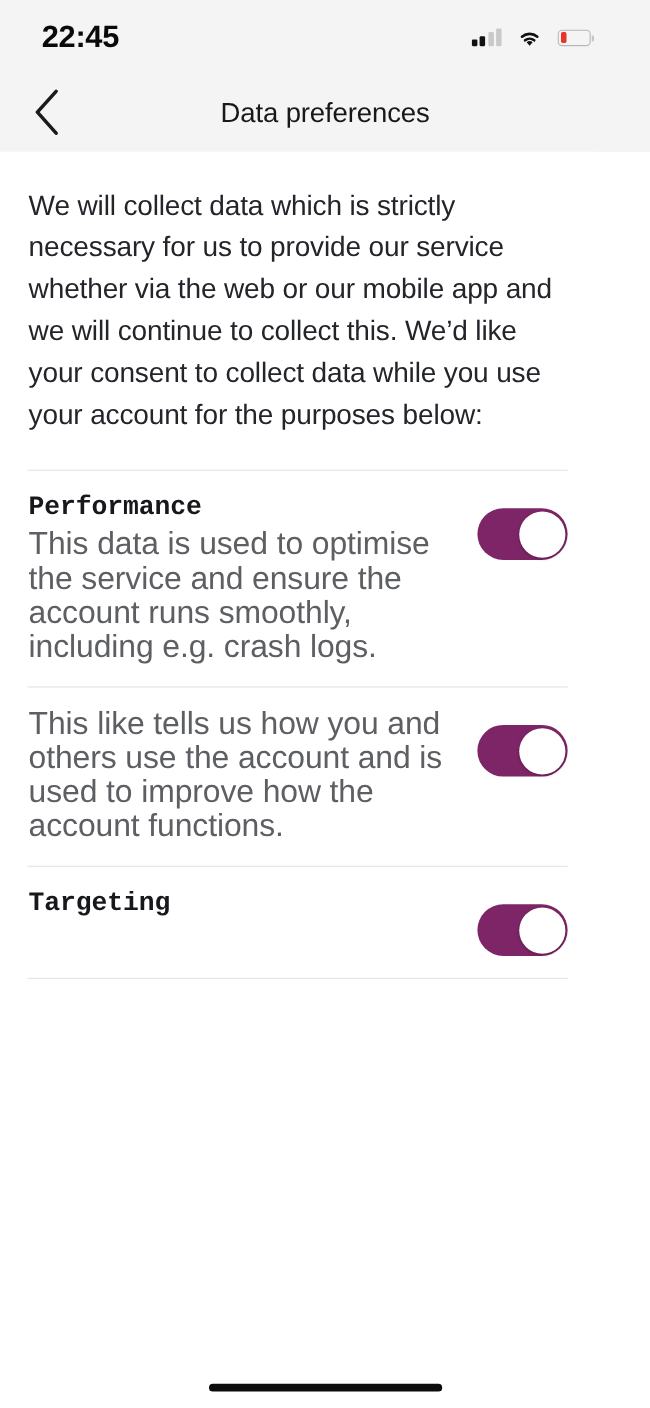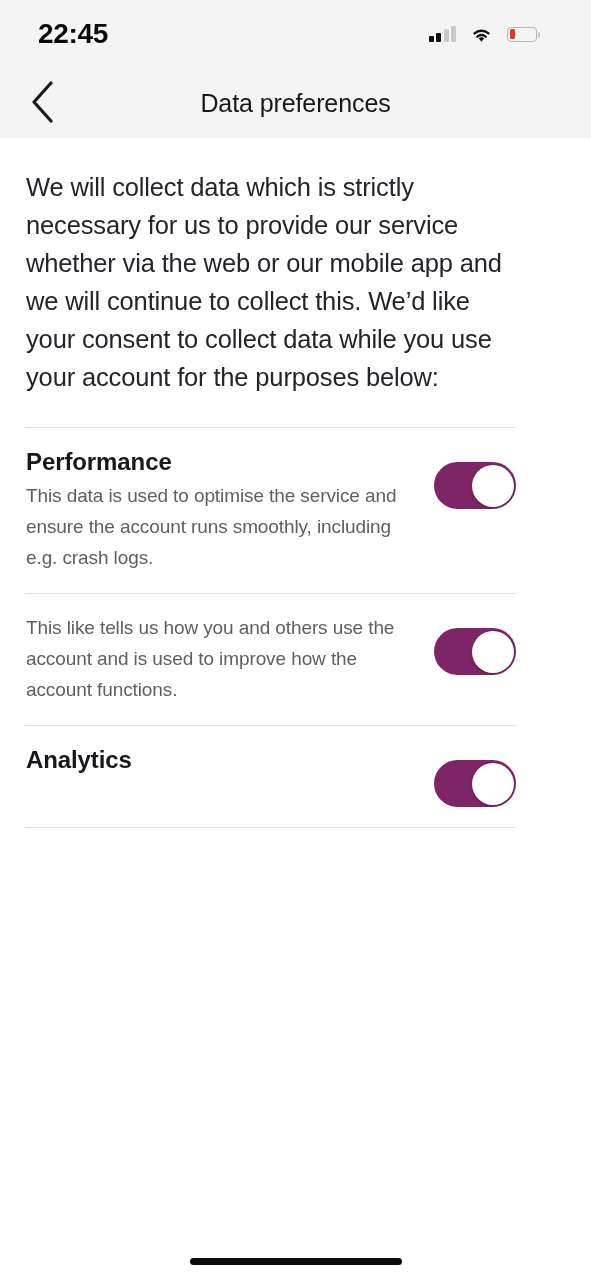--- a/index.html
+++ b/index.html
@@ -98,23 +98,24 @@
     display:flex; align-items:flex-start;
     padding:18px 25px 20px 26px;
     gap:10px;
   }
   .row-text { flex:1; min-width:0; padding-right:6px; }
   .row-title {
     font-size:24px; font-weight:bold;
     color:#17181c; line-height:32px;
     letter-spacing:-0.1px;
     margin-bottom:2px;
+    font-family:Liberation Mono, monospace;
   }
   .row-desc {
-    font-size:19px; color:#5d5f63;
+    font-size:29px; color:#5d5f63;
     line-height:31px; letter-spacing:-0.1px;
   }
 
   .switch-wrap {
     flex:0 0 auto;
     padding-top:16px;
     display:flex; justify-content:flex-end;
     width:96px;
   }
   .switch {
@@ -209,21 +210,21 @@
         <div class="switch on" style="background: rgb(126, 37, 103);">
           <span class="knob"></span>
         </div>
       </div>
     </div>
 
     <div class="divider"></div>
 
     <div class="row">
       <div class="row-text">
-        <div class="row-title">Analytics</div>
+        <div class="row-title">Targeting</div>
       </div>
       <div class="switch-wrap">
         <div class="switch on" style="background: rgb(126, 37, 103);">
           <span class="knob"></span>
         </div>
       </div>
     </div>
 
     <div class="divider"></div>
 

